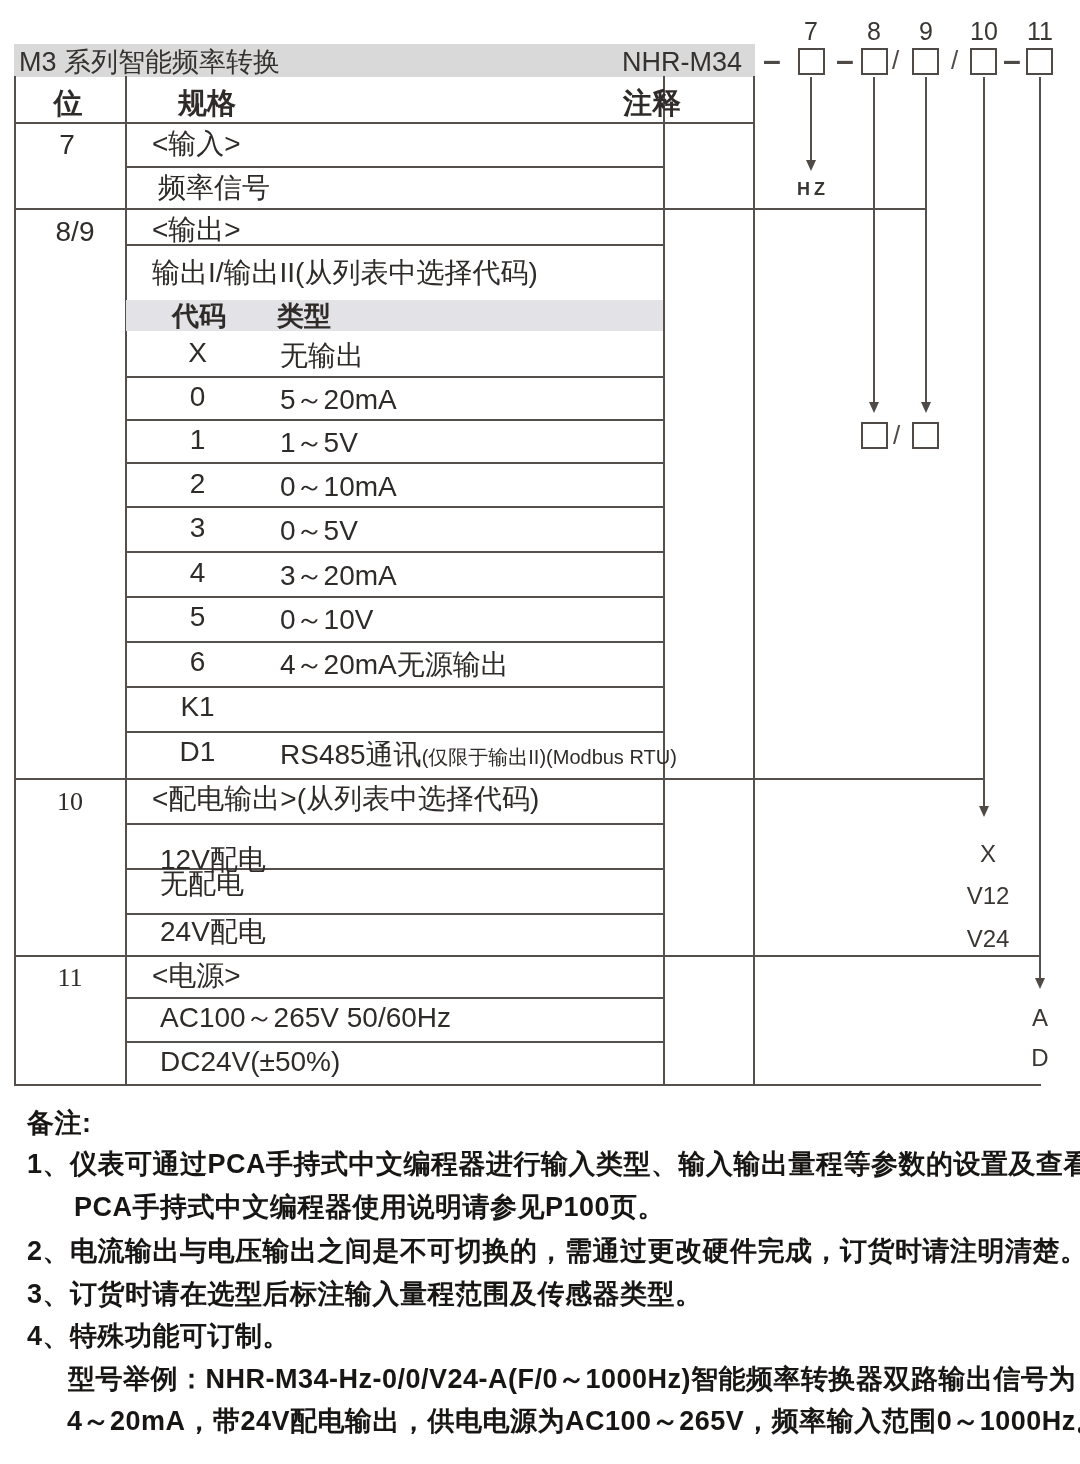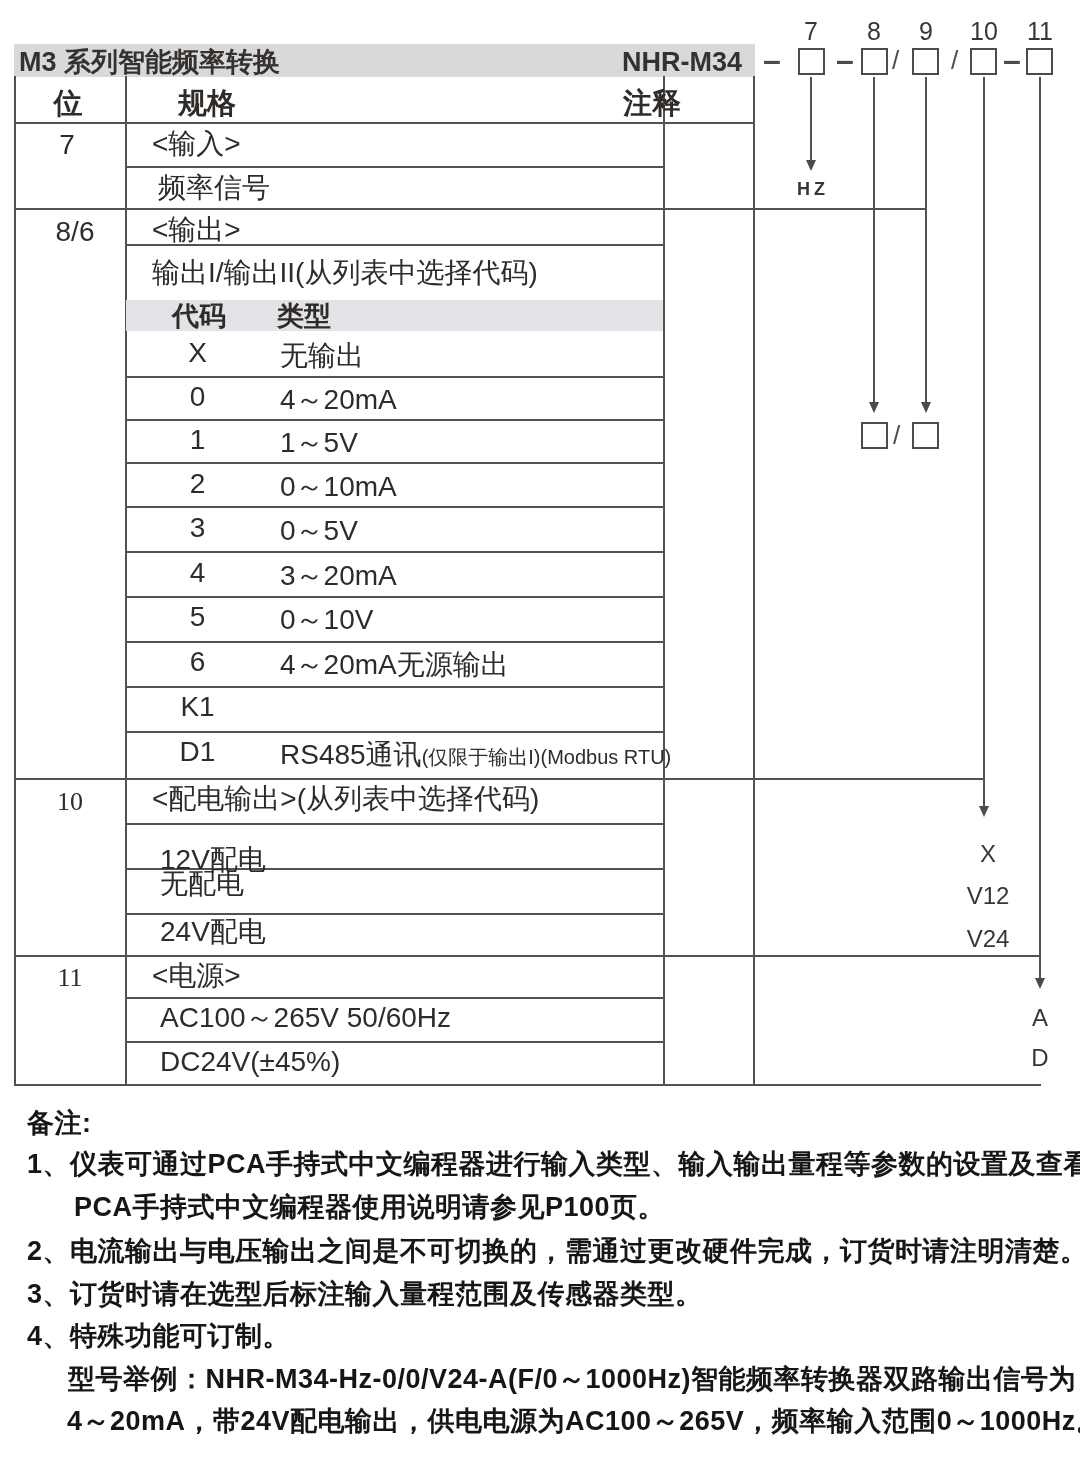--- a/index.html
+++ b/index.html
@@ -8,21 +8,21 @@
   .t{position:absolute;white-space:nowrap;line-height:1.15;}
   .hline{position:absolute;height:2px;background:#55504b;}
   .vline{position:absolute;width:2px;background:#55504b;}
   .bar{position:absolute;background:#d9d9d9;}
   .band{position:absolute;background:#e3e3e7;}
   .cbox{position:absolute;width:23px;height:23px;border:2px solid #4f4a46;background:#fff;}
   .arrow{position:absolute;width:0;height:0;border-left:5px solid transparent;
          border-right:5px solid transparent;border-top:11px solid #4f4a46;}
   .bold{font-weight:bold;}
   .ctr{text-align:center;}
-  .fs-title{font-size:27px;font-weight:bold;color:#35312f;text-align:center;}
+  .fs-title{font-size:27px;font-weight:normal;color:#35312f;text-align:center;}
   .fs-digit{font-size:25px;color:#3a3632;}
   .fs-head{font-size:29px;font-weight:bold;}
   .fs-spec{font-size:28px;}
   .fs-small{font-size:20px;}
   .fs-note{font-size:27px;font-weight:bold;color:#181614;letter-spacing:0.5px;}
   .fs-ann{font-size:24px;color:#3a3632;}
   .serif{font-family:"Liberation Serif","DejaVu Serif",serif;font-size:26px;}
   .coderow{position:absolute;left:125px;width:538px;height:44px;}
   .ccode{position:absolute;left:30px;width:85px;text-align:center;font-size:28px;}
   .ctype{position:absolute;left:155px;font-size:28px;white-space:nowrap;}
@@ -104,34 +104,34 @@
   <div class="hline" style="left:125px;top:1041px;width:538px;"></div>
 
   <div class="t fs-head ctr" style="left:40px;top:87px;width:56px;">位</div>
   <div class="t fs-head" style="left:178px;top:87px;">规格</div>
   <div class="t fs-head ctr" style="left:612px;top:87px;width:80px;">注释</div>
 
   <div class="t fs-spec ctr" style="left:39px;top:129px;width:56px;">7</div>
   <div class="t fs-spec" style="left:152px;top:128px;">&lt;输入&gt;</div>
   <div class="t fs-spec" style="left:158px;top:172px;">频率信号</div>
 
-  <div class="t fs-spec ctr" style="left:45px;top:216px;width:60px;">8/6</div>
+  <div class="t fs-spec ctr" style="left:45px;top:216px;width:60px;">8/9</div>
   <div class="t fs-spec" style="left:152px;top:214px;">&lt;输出&gt;</div>
   <div class="t fs-spec" style="left:152px;top:257px;">输出I/输出II(从列表中选择代码)</div>
   <div class="band" style="left:126px;top:300px;width:537px;height:31px;"></div>
   <div class="t bold" style="left:172px;top:301px;font-size:27px;">代码</div>
   <div class="t bold" style="left:277px;top:301px;font-size:27px;text-align:center;">类型</div>
 
   <div class="coderow" style="top:337px;">
     <span class="ccode">X</span>
     <span class="ctype"><span>无输出</span><span class="fs-small"></span></span>
   </div>
   <div class="coderow" style="top:381px;">
     <span class="ccode">0</span>
-    <span class="ctype"><span>4～20mA</span><span class="fs-small"></span></span>
+    <span class="ctype"><span>5～20mA</span><span class="fs-small"></span></span>
   </div>
   <div class="coderow" style="top:424px;">
     <span class="ccode">1</span>
     <span class="ctype"><span>1～5V</span><span class="fs-small"></span></span>
   </div>
   <div class="coderow" style="top:468px;">
     <span class="ccode">2</span>
     <span class="ctype"><span>0～10mA</span><span class="fs-small"></span></span>
   </div>
   <div class="coderow" style="top:512px;">
@@ -148,33 +148,33 @@
   </div>
   <div class="coderow" style="top:646px;">
     <span class="ccode">6</span>
     <span class="ctype"><span>4～20mA无源输出</span><span class="fs-small"></span></span>
   </div>
   <div class="coderow" style="top:691px;">
     <span class="ccode">K1</span>
   </div>
   <div class="coderow" style="top:736px;">
     <span class="ccode">D1</span>
-    <span class="ctype"><span>RS485通讯</span><span class="fs-small">(仅限于输出I)(Modbus RTU)</span></span>
+    <span class="ctype"><span>RS485通讯</span><span class="fs-small">(仅限于输出II)(Modbus RTU)</span></span>
   </div>
 
   <div class="t serif ctr" style="left:42px;top:787px;width:56px;">10</div>
   <div class="t fs-spec" style="left:152px;top:783px;">&lt;配电输出&gt;(从列表中选择代码)</div>
   <div class="t fs-spec" style="left:160px;top:868px;">无配电</div>
   <div class="t fs-spec" style="left:160px;top:844px;">12V配电</div>
   <div class="t fs-spec" style="left:160px;top:916px;">24V配电</div>
 
   <div class="t serif ctr" style="left:42px;top:963px;width:56px;">11</div>
   <div class="t fs-spec" style="left:152px;top:960px;">&lt;电源&gt;</div>
   <div class="t fs-spec" style="left:160px;top:1002px;">AC100～265V 50/60Hz</div>
-  <div class="t fs-spec" style="left:160px;top:1046px;">DC24V(±45%)</div>
+  <div class="t fs-spec" style="left:160px;top:1046px;">DC24V(±50%)</div>
 
   <div class="t fs-note" style="left:27px;top:1108px;">备注:</div>
   <div class="t fs-note" style="left:27px;top:1149px;">1、仪表可通过PCA手持式中文编程器进行输入类型、输入输出量程等参数的设置及查看，</div>
   <div class="t fs-note" style="left:74px;top:1192px;">PCA手持式中文编程器使用说明请参见P100页。</div>
   <div class="t fs-note" style="left:27px;top:1236px;">2、电流输出与电压输出之间是不可切换的，需通过更改硬件完成，订货时请注明清楚。</div>
   <div class="t fs-note" style="left:27px;top:1279px;">3、订货时请在选型后标注输入量程范围及传感器类型。</div>
   <div class="t fs-note" style="left:27px;top:1321px;">4、特殊功能可订制。</div>
   <div class="t fs-note" style="left:68px;top:1364px;">型号举例：NHR-M34-Hz-0/0/V24-A(F/0～1000Hz)智能频率转换器双路输出信号为</div>
   <div class="t fs-note" style="left:67px;top:1406px;">4～20mA，带24V配电输出，供电电源为AC100～265V，频率输入范围0～1000Hz。</div>
 

